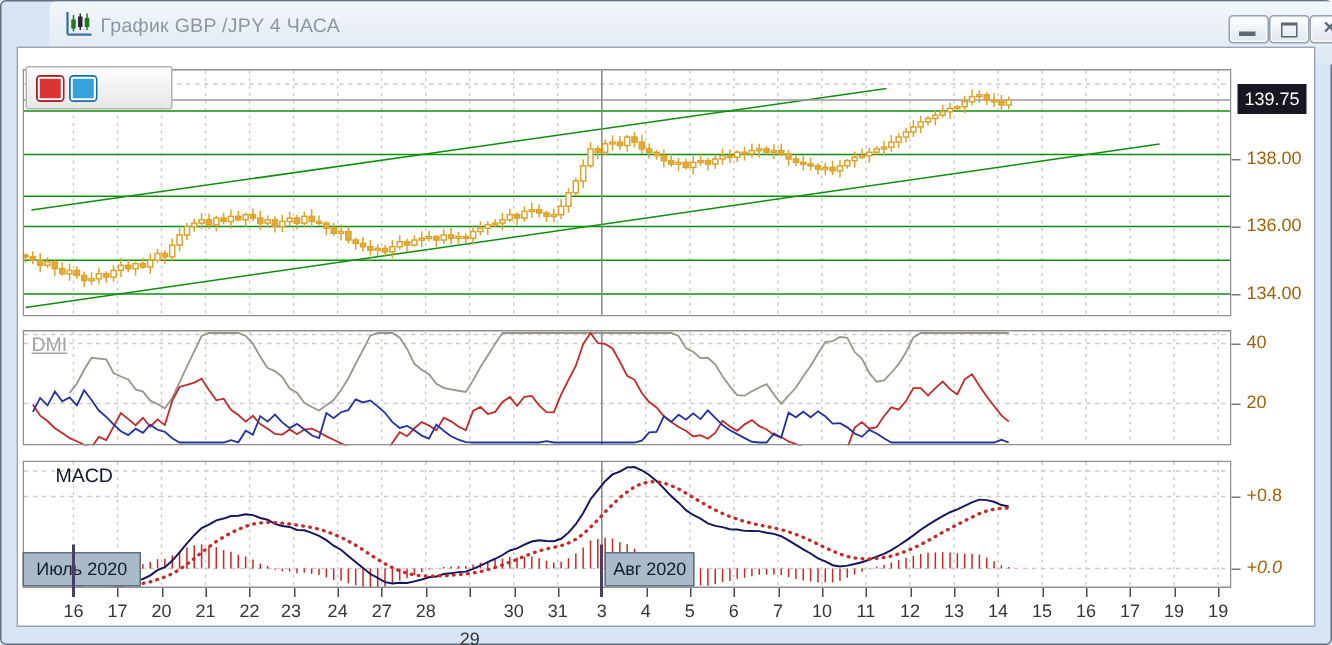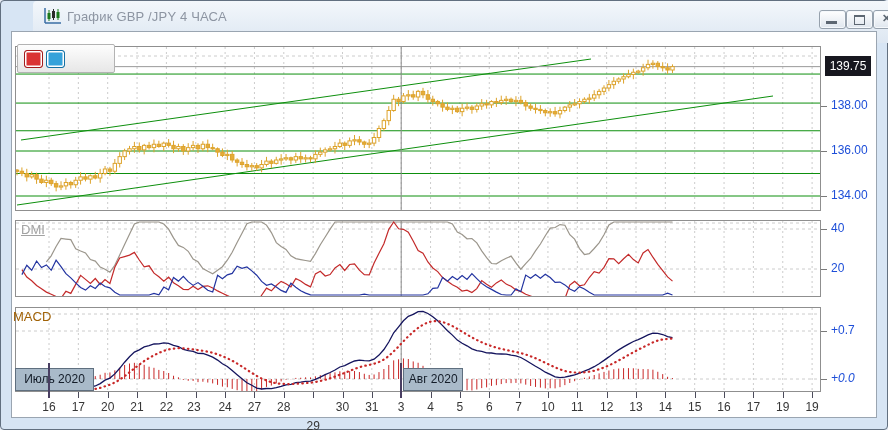--- a/index.html
+++ b/index.html
@@ -13,27 +13,27 @@
   .win-btn{position:absolute;top:9px;width:25px;height:17px;border:1px solid #96a1ad;border-radius:3px;
     background:linear-gradient(#ffffff,#dfe6ee);box-shadow:inset 0 0 0 1px #f6f9fc;}
   .win-btn .bar{position:absolute;left:6px;top:10px;width:11px;height:3px;background:#5d6772;}
   .win-btn .box{position:absolute;left:7px;top:4px;width:9px;height:7px;border:1px solid #5d6772;border-top:2px solid #5d6772;}
   .win-btn .x{position:absolute;left:0;top:1px;width:100%;text-align:center;font-size:11px;font-weight:bold;color:#5d6772;}
   .client{position:absolute;left:10px;top:30px;width:864px;height:385px;background:#ffffff;border:1px solid #9aa5b1;}
   .panel{position:absolute;background:#ffffff;}
   .panel svg{position:absolute;left:0;top:0;}
   .panel-label{position:absolute;font-size:13px;pointer-events:none;}
   #dmi-label{left:20px;top:221px;color:#a2a2a2;text-decoration:underline;}
-  #macd-label{left:12px;top:308px;color:#a16207;}
+  #macd-label{left:36px;top:308px;color:#0f172a;}
   .toolbar{position:absolute;left:16px;top:43px;width:96px;height:27px;
     background:linear-gradient(#fdfdfd,#e7e7e7);border:1px solid #b3b3b3;border-radius:2px;}
   .tool-btn{position:absolute;top:5px;width:17px;height:16px;border-radius:3px;box-shadow:inset 0 0 0 1.5px #ffffff;}
   #sell-btn{left:6px;background:#da3434;border:1px solid #a31d1d;}
   #buy-btn{left:28px;background:#36a2da;border:1px solid #1670a3;}
-  .axis-label{position:absolute;font-size:12px;color:#1d4ed8;white-space:nowrap;}
+  .axis-label{position:absolute;font-size:12px;color:#a16207;white-space:nowrap;}
   .tickmark{position:absolute;background:#7a7a7a;}
   .cur-price-tag{position:absolute;left:824px;top:55px;width:46px;height:20px;background:#17171f;
     color:#ffffff;font-size:12px;text-align:center;line-height:20px;}
   .month-box{position:absolute;top:367px;height:21px;background:#a9bac9;border:1px solid #5f6f7f;
     color:#131c28;font-size:12px;text-align:center;line-height:21px;z-index:6;}
   .separator{position:absolute;width:2px;background:#4a3f63;z-index:7;}
   .time-label{position:absolute;top:399px;font-size:12px;color:#363636;transform:translateX(-50%);}
   .time-tick{position:absolute;top:391px;width:1px;height:6px;background:#4b4b5b;}
 </style>
 </head>
@@ -608,21 +608,21 @@
       <div class="axis-label" style="left: 830px; top: 97px;">138.00</div>
       <div class="tickmark" style="left: 820px; top: 150px; width: 6px; height: 1px;"></div>
       <div class="axis-label" style="left: 830px; top: 142px;">136.00</div>
       <div class="tickmark" style="left: 820px; top: 195px; width: 6px; height: 1px;"></div>
       <div class="axis-label" style="left: 830px; top: 187px;">134.00</div>
       <div class="tickmark" style="left: 820px; top: 228px; width: 6px; height: 1px;"></div>
       <div class="axis-label" style="left: 830px; top: 220px;">40</div>
       <div class="tickmark" style="left: 820px; top: 268px; width: 6px; height: 1px;"></div>
       <div class="axis-label" style="left: 830px; top: 260px;">20</div>
       <div class="tickmark" style="left: 820px; top: 330px; width: 6px; height: 1px;"></div>
-      <div class="axis-label" style="left: 830px; top: 322px;">+0.7</div>
+      <div class="axis-label" style="left: 830px; top: 322px;">+0.8</div>
       <div class="tickmark" style="left: 820px; top: 378px; width: 6px; height: 1px;"></div>
       <div class="axis-label" style="left: 830px; top: 370px; font-style: italic;">+0.0</div>
     </div>
   <div id="time-axis">
       <div class="time-tick" style="left: 48px;"></div>
       <div class="time-label" style="left: 48px;">16</div>
       <div class="time-tick" style="left: 77.35px;"></div>
       <div class="time-label" style="left: 77.35px;">17</div>
       <div class="time-tick" style="left: 106.7px;"></div>
       <div class="time-label" style="left: 106.7px;">20</div>

